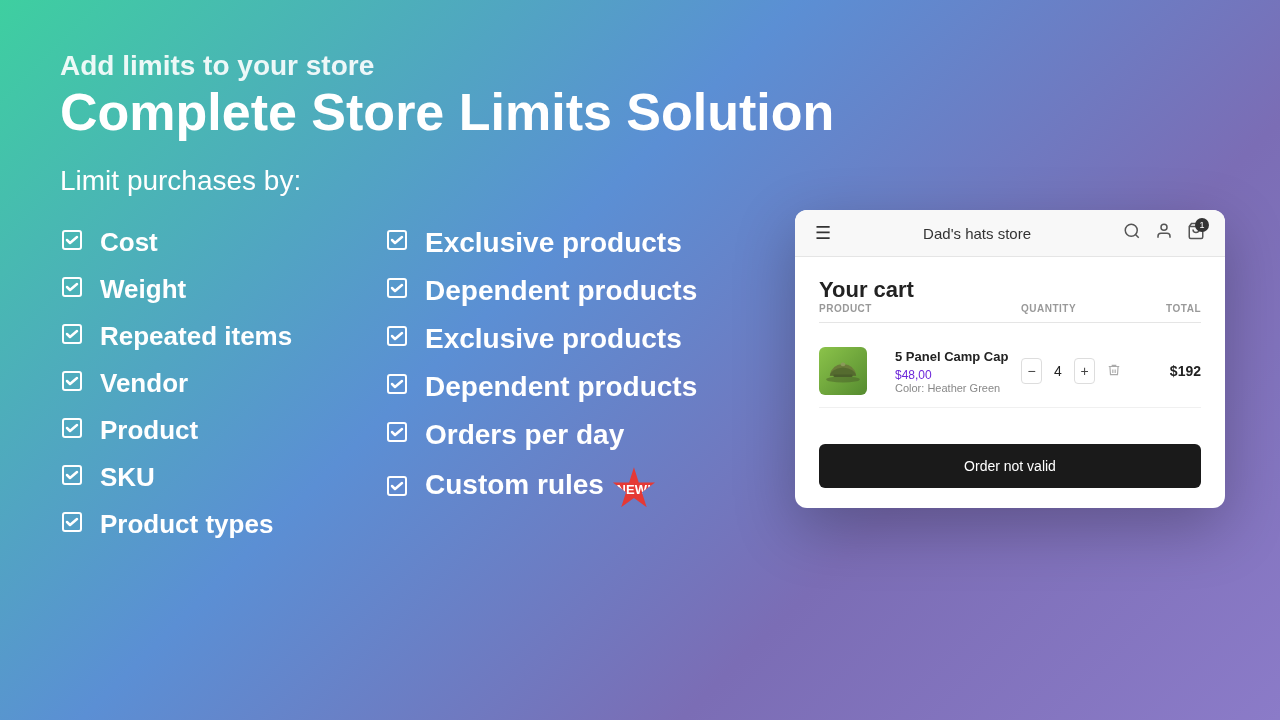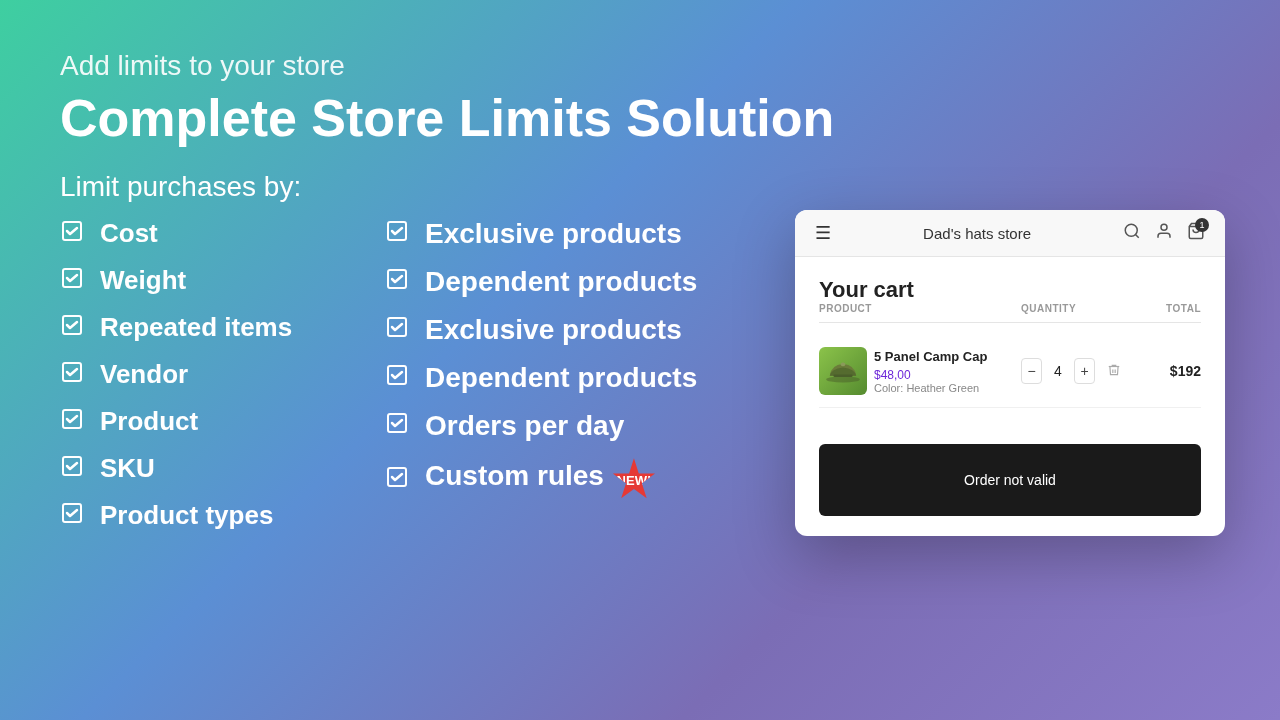--- a/index.html
+++ b/index.html
@@ -18,37 +18,37 @@
       height: 100%;
       padding: 50px 60px;
       display: flex;
       flex-direction: column;
       position: relative;
     }
 
     .subtitle {
       color: rgba(255,255,255,0.9);
       font-size: 28px;
-      font-weight: 400;
-      margin-bottom: 8px;
+      font-weight: 700;
+      margin-bottom: 2px;
     }
 
     .title {
       color: #ffffff;
       font-size: 52px;
       font-weight: 800;
       margin-bottom: 24px;
       line-height: 1.1;
     }
 
     .limit-label {
       color: #ffffff;
       font-size: 28px;
       font-weight: 400;
-      margin-bottom: 9px;
+      margin-bottom: 24px;
     }
 
     .features-grid {
       display: grid;
       grid-template-columns: 320px 380px;
       gap: 5px;
     }
 
     .feature-col {
       display: flex;
@@ -193,21 +193,21 @@
       display: grid;
       grid-template-columns: 1fr 100px 80px;
       align-items: center;
       padding: 12px 0;
       border-bottom: 1px solid #f0f0f0;
     }
 
     .cart-product {
       display: flex;
       align-items: center;
-      gap: 7px;
+      gap: 28px;
     }
 
     .cart-product-img {
       width: 48px;
       height: 48px;
       border-radius: 6px;
       background: linear-gradient(135deg, #8bc34a 0%, #558b2f 100%);
       display: flex;
       align-items: center;
       justify-content: center;
@@ -279,21 +279,21 @@
       color: #222;
       text-align: right;
     }
 
     .cart-footer {
       padding: 16px 24px 20px;
     }
 
     .order-invalid-btn {
       width: 100%;
-      padding: 28px;
+      padding: 14px;
       background: #1a1a1a;
       color: white;
       font-size: 14px;
       font-weight: 500;
       border: none;
       border-radius: 6px;
       cursor: pointer;
       text-align: center;
     }
   </style>

